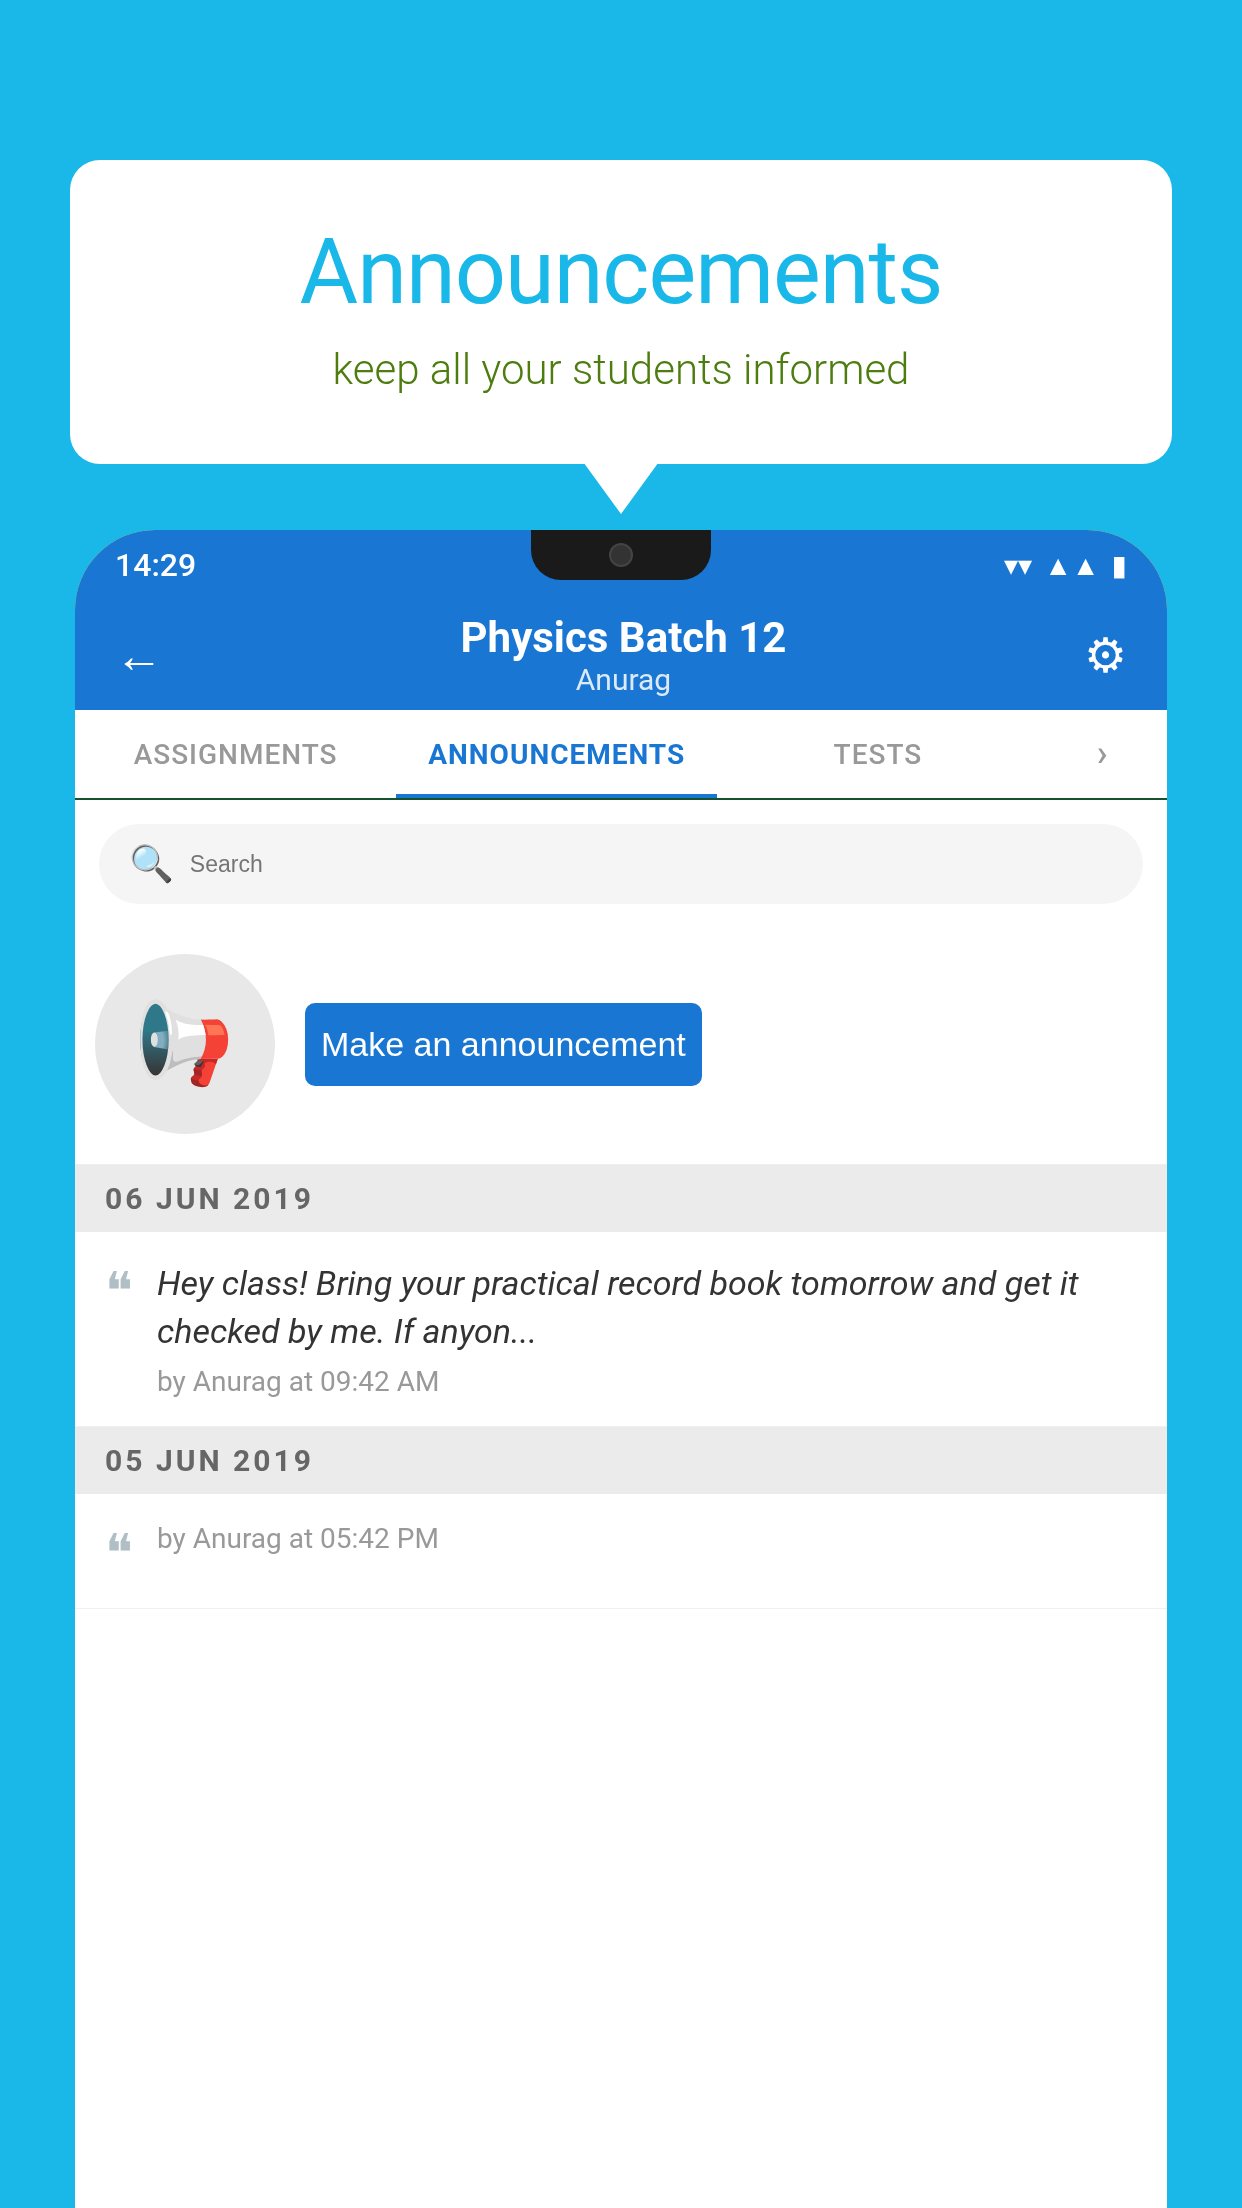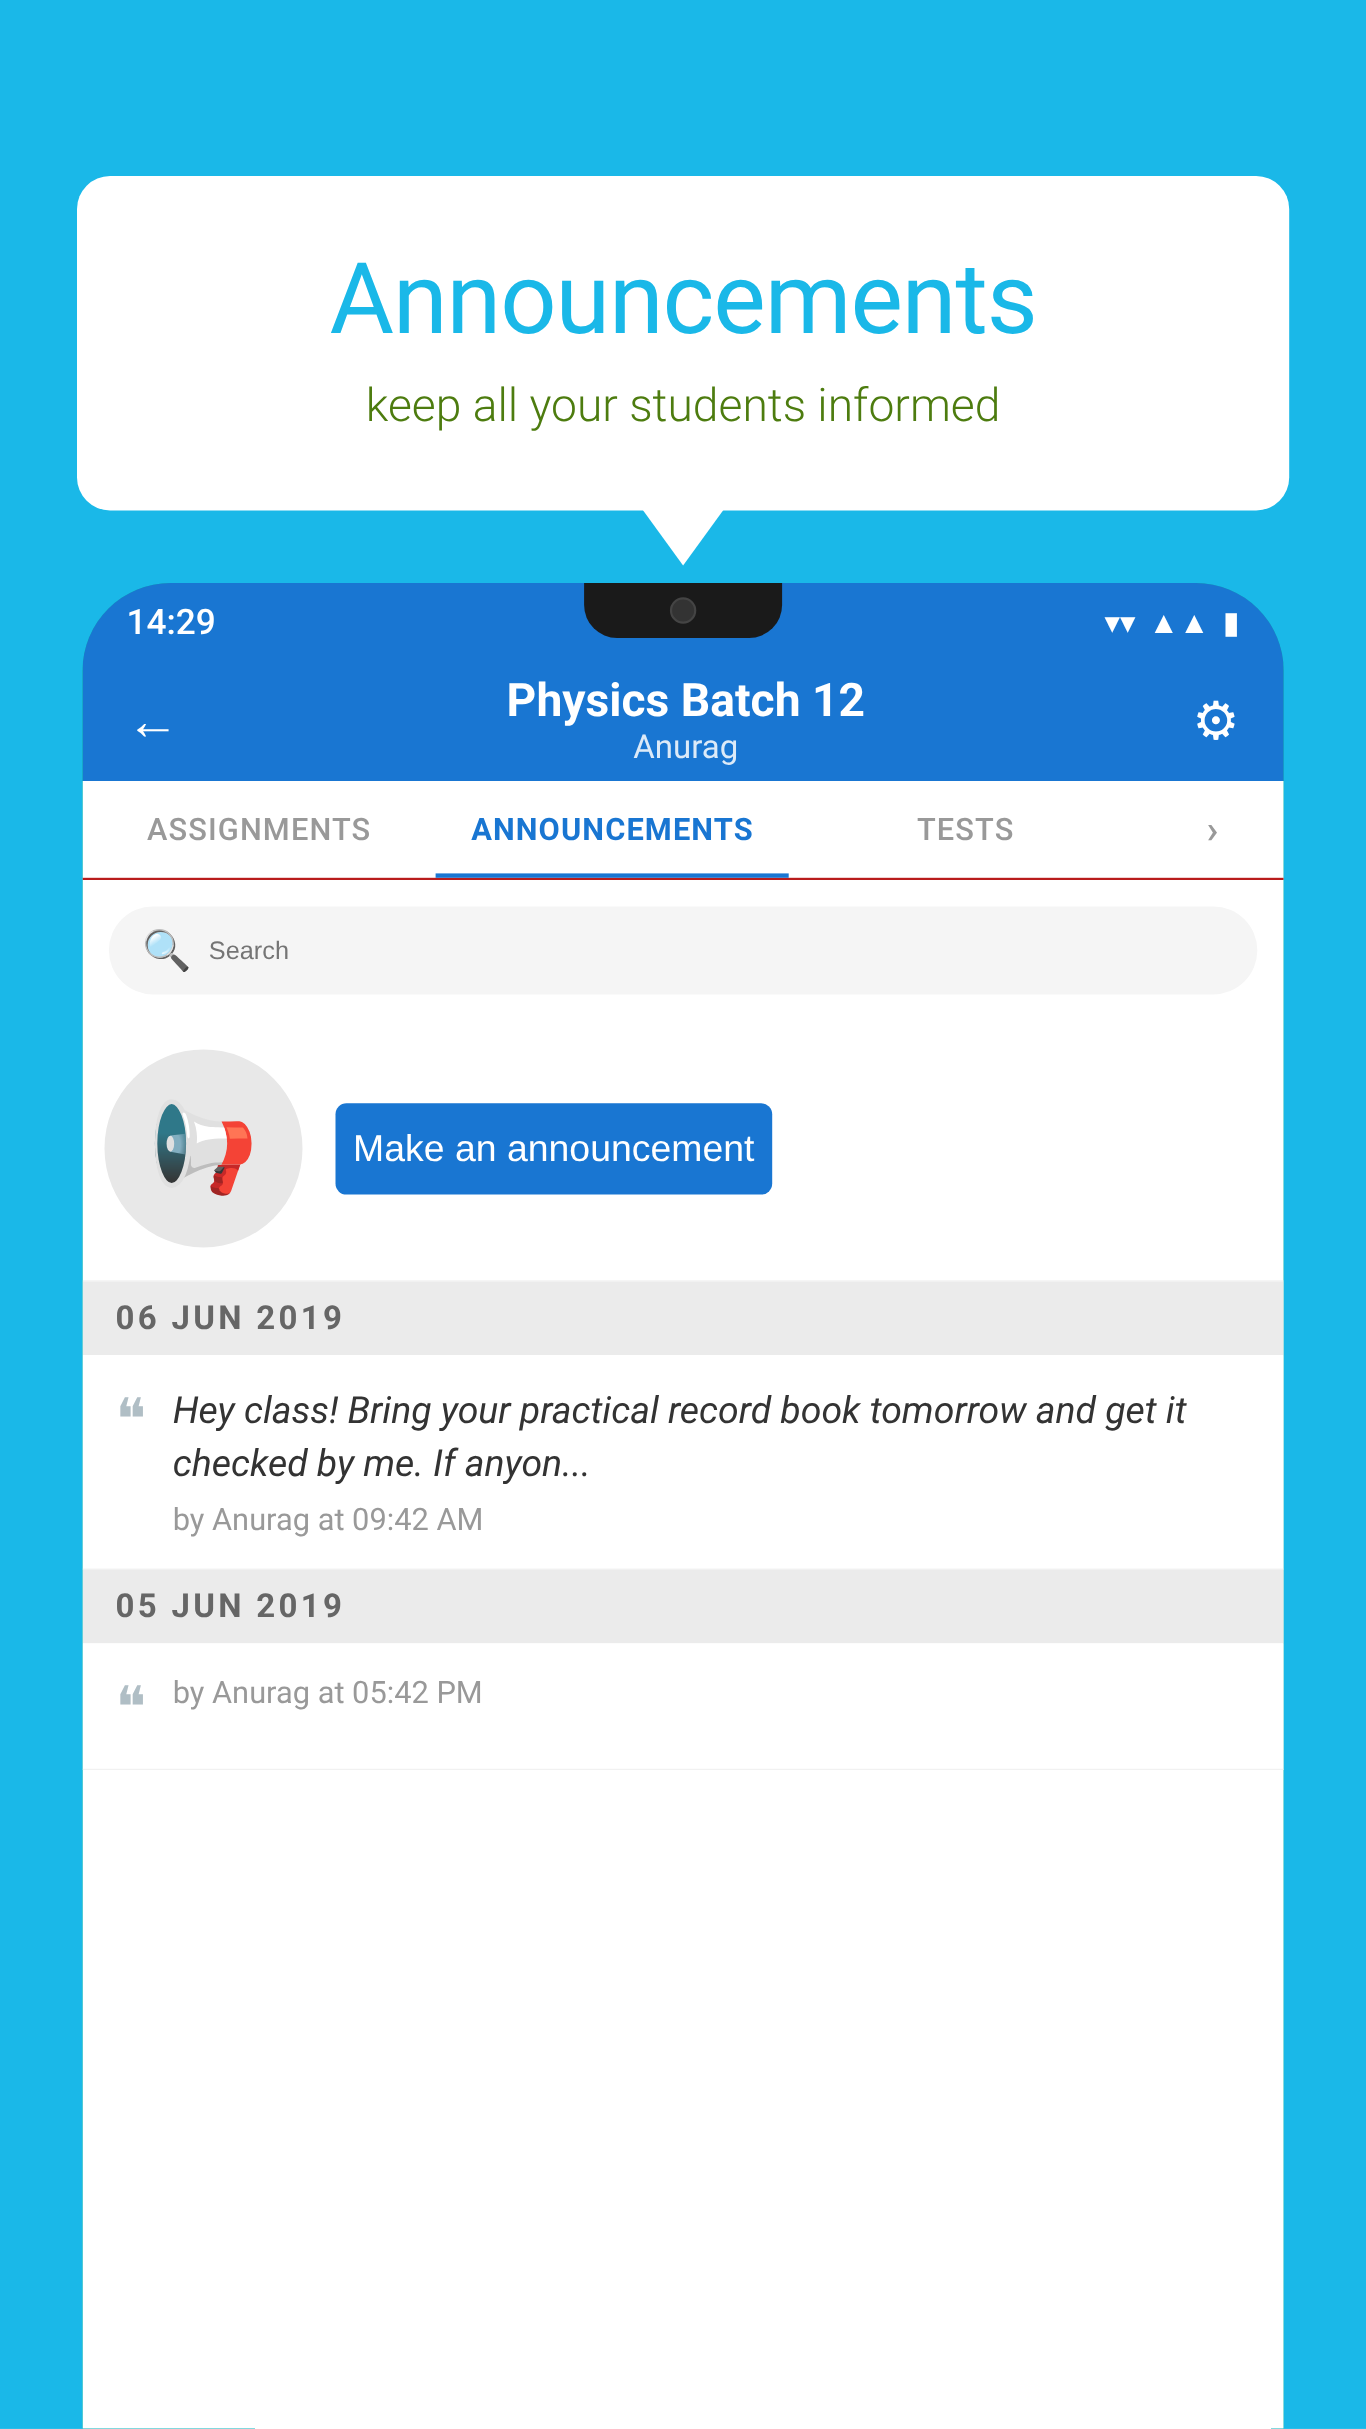--- a/index.html
+++ b/index.html
@@ -60,21 +60,21 @@
       font-weight: 300;
     }
 
     
     .phone-frame {
       position: absolute;
       top: 530px;
       left: 75px;
       right: 75px;
       bottom: 0;
-      background: #14b8a6;
+      background: #fde047;
       border-radius: 80px 80px 0 0;
       overflow: hidden;
     }
 
     
     .notch {
       position: absolute;
       top: 0;
       left: 50%;
       transform: translateX(-50%);
@@ -173,21 +173,21 @@
     
     .tab-bar {
       position: absolute;
       top: 180px;
       left: 0;
       right: 0;
       height: 90px;
       background: white;
       display: flex;
       align-items: center;
-      border-bottom: 2px solid #b91c1c;
+      border-bottom: 2px solid #14532d;
       z-index: 40;
     }
 
     .tab-item {
       flex: 1;
       height: 100%;
       display: flex;
       align-items: center;
       justify-content: center;
       font-size: 28px;

